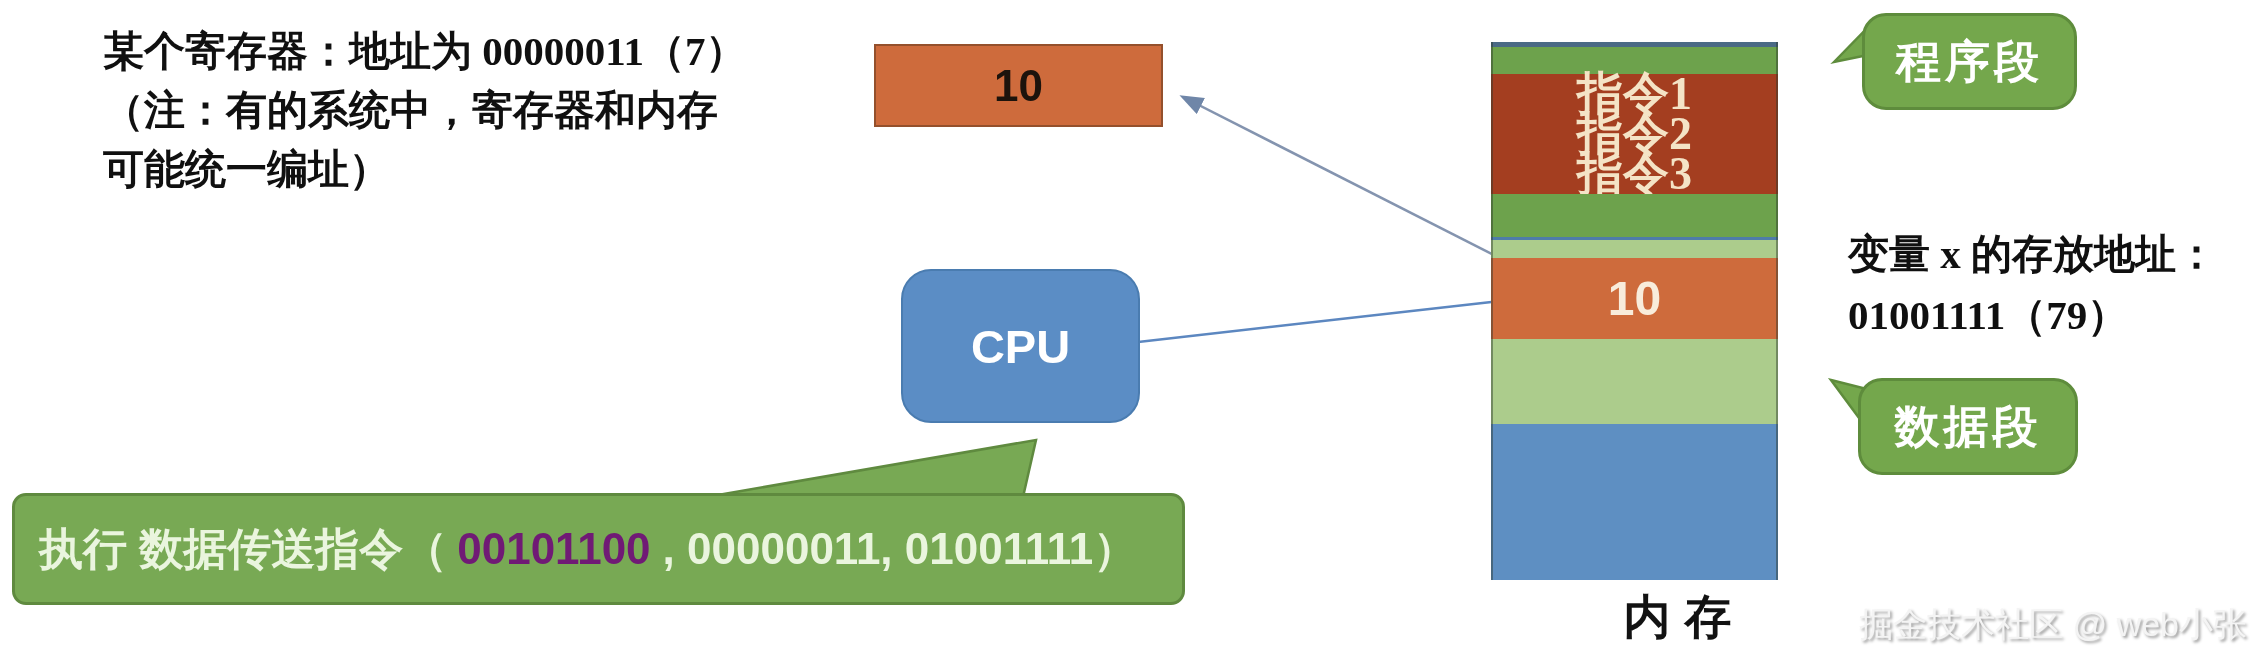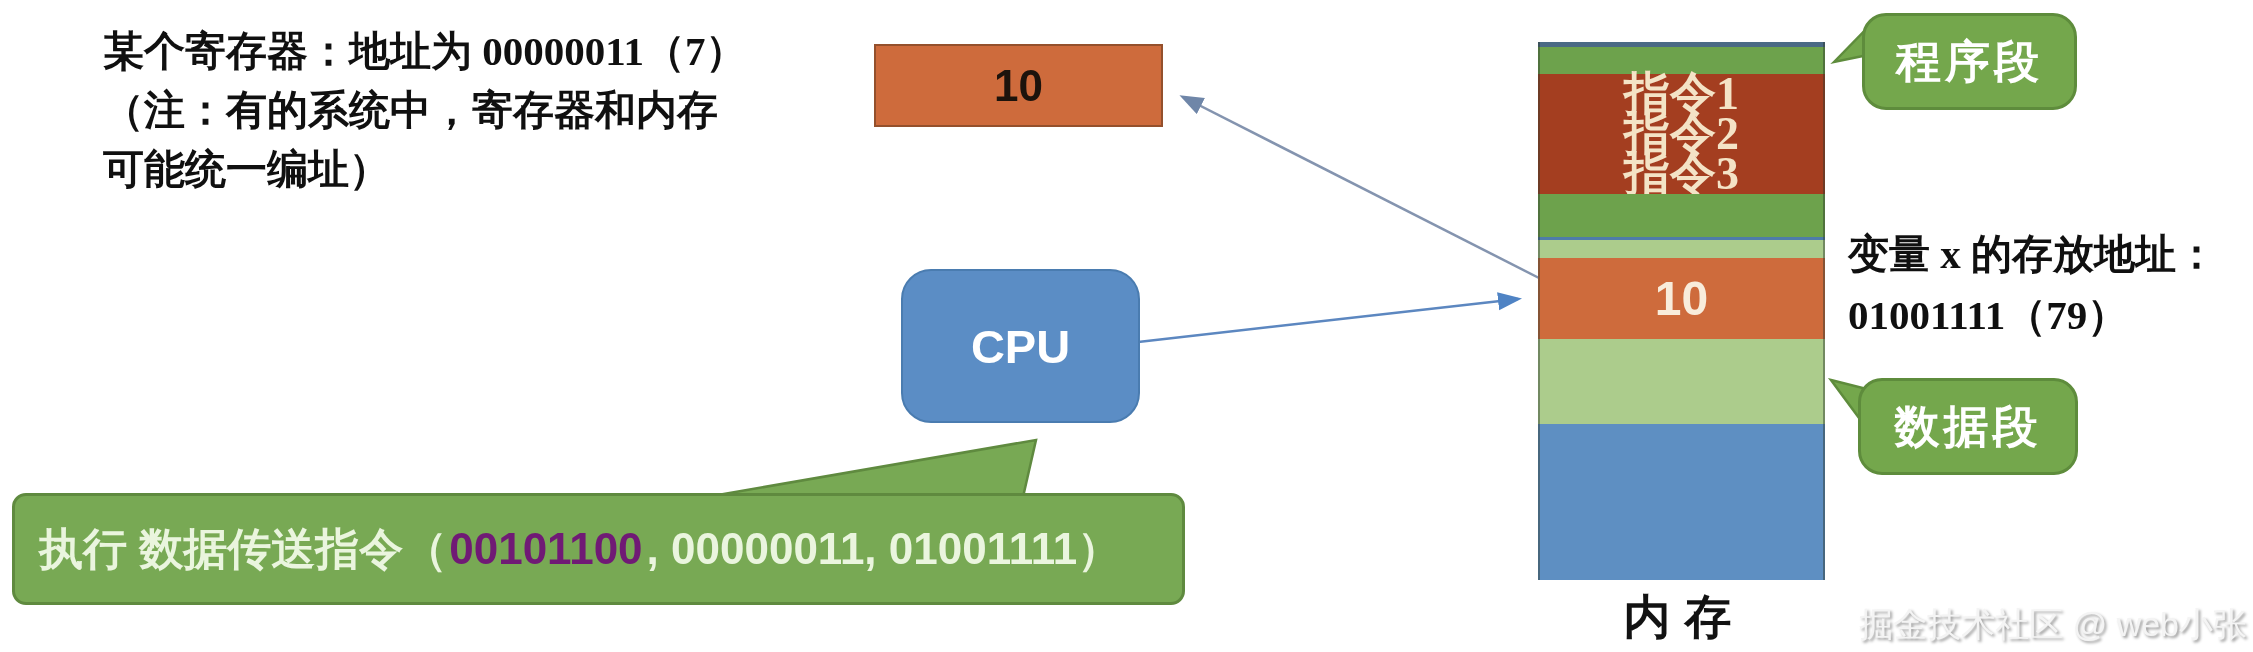--- a/index.html
+++ b/index.html
@@ -67,26 +67,27 @@
     border: 3px solid #5F8A3F;
     border-radius: 14px;
     box-sizing: border-box;
     display: flex; align-items: center;
     padding-left: 24px;
     z-index: 3;
     font-weight: bold;
     font-size: 44px;
     color: #EAF5DE;
     white-space: nowrap;
+    gap: 8px;
   }
   .banner .opcode { color: #701a75; padding: 0 4px 0 2px; }
   
   .memory {
     position: absolute;
-    left: 1538px; top: 42px;
+    left: 1491px; top: 42px;
     width: 287px;
     z-index: 2;
     display: flex;
     flex-direction: column;
   }
   .mem-seg {
     width: 100%;
     box-sizing: border-box;
     border-left: 2px solid rgba(45,55,45,0.45);
     border-right: 2px solid rgba(45,55,45,0.45);

